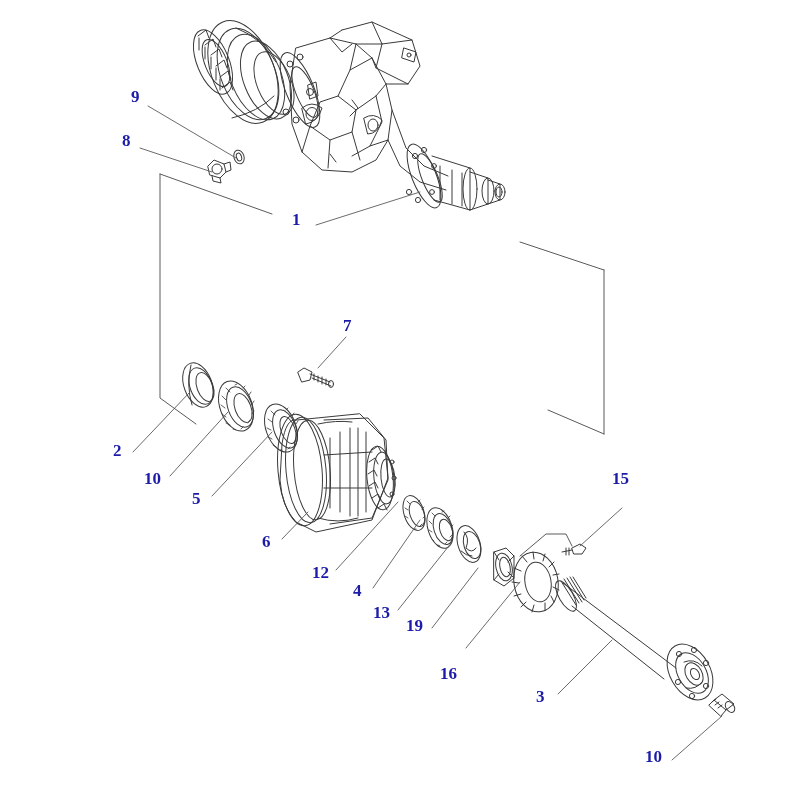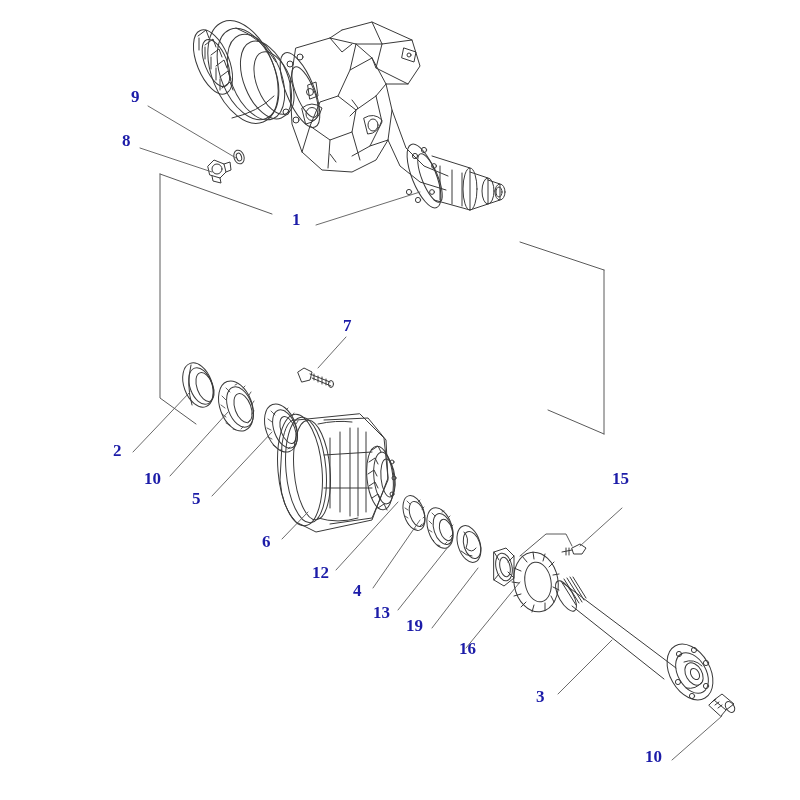--- a/index.html
+++ b/index.html
@@ -366,15 +366,15 @@
   <div class="callout-label" style="left:262px;top:533px;">6</div>
   <div class="callout-label" style="left:343px;top:317px;">7</div>
   <div class="callout-label" style="left:122px;top:132px;">8</div>
   <div class="callout-label" style="left:131px;top:88px;">9</div>
   <div class="callout-label" style="left:645px;top:748px;">10</div>
   <div class="callout-label" style="left:144px;top:470px;">10</div>
   <div class="callout-label" style="left:312px;top:564px;">12</div>
   <div class="callout-label" style="left:373px;top:604px;text-align:right;">13</div>
   <div class="callout-label" style="left:406px;top:617px;">19</div>
   <div class="callout-label" style="left:612px;top:470px;">15</div>
-  <div class="callout-label" style="left:440px;top:640px;margin-left:19px;">16</div>
+  <div class="callout-label" style="left:440px;top:665px;">16</div>
 
 </div>
 
 </body></html>

